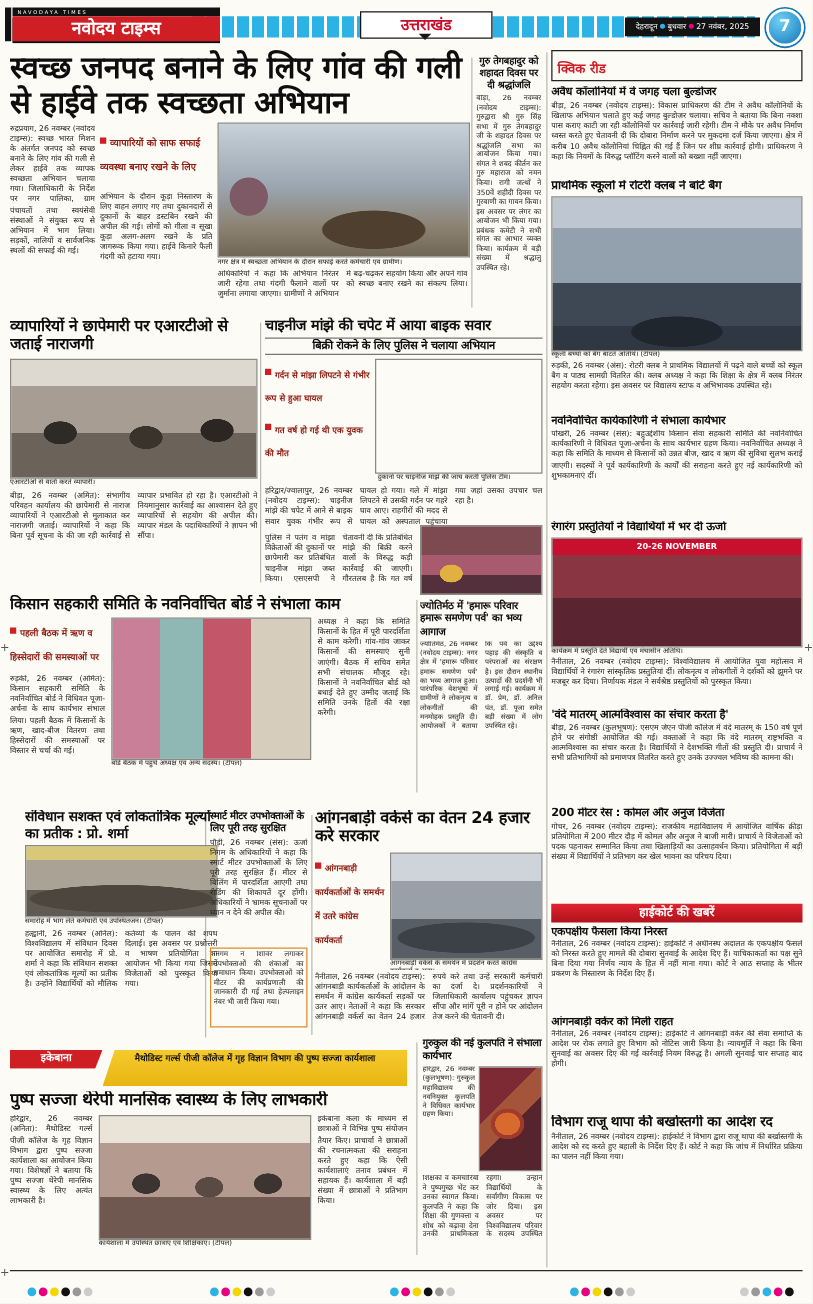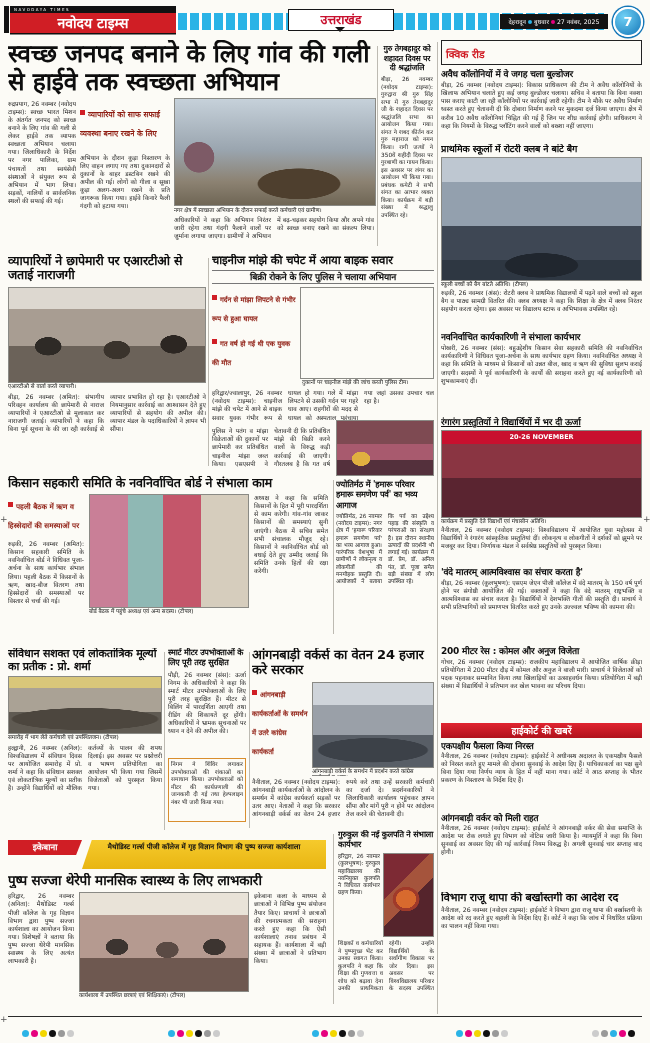--- a/index.html
+++ b/index.html
@@ -94,21 +94,21 @@
       <span class="qrtitle">क्विक रीड</span>
     </div>
     <div class="hl" style="font-size:9px;margin-top:4px;">अवैध कॉलोनियों में वे जगह चला बुल्डोजर</div>
     <div class="t" style="height:60px;margin-top:2px;">बीड़ा, 26 नवम्बर (नवोदय टाइम्स): विकास प्राधिकरण की टीम ने अवैध कॉलोनियों के खिलाफ अभियान चलाते हुए कई जगह बुल्डोजर चलाया। सचिव ने बताया कि बिना नक्शा पास कराए काटी जा रही कॉलोनियों पर कार्रवाई जारी रहेगी। टीम ने मौके पर अवैध निर्माण ध्वस्त करते हुए चेतावनी दी कि दोबारा निर्माण करने पर मुकदमा दर्ज किया जाएगा। क्षेत्र में करीब 10 अवैध कॉलोनियां चिह्नित की गई हैं जिन पर शीघ्र कार्रवाई होगी। प्राधिकरण ने कहा कि नियमों के विरुद्ध प्लॉटिंग करने वालों को बख्शा नहीं जाएगा।</div>
     <div class="hl" style="font-size:9.5px;margin-top:3px;">प्राथमिक स्कूलों में रोटरी क्लब ने बांटे बैग</div>
     <div class="photo ph-kids" style="width:199px;height:122px;margin-top:2px;"></div>
     <div class="cap" style="height:8px;">स्कूली बच्चों को बैग बांटते अतिथि। (टीपल)</div>
     <div class="t" style="height:40px;">रुड़की, 26 नवम्बर (अंस): रोटरी क्लब ने प्राथमिक विद्यालयों में पढ़ने वाले बच्चों को स्कूल बैग व पाठ्य सामग्री वितरित की। क्लब अध्यक्ष ने कहा कि शिक्षा के क्षेत्र में क्लब निरंतर सहयोग करता रहेगा। इस अवसर पर विद्यालय स्टाफ व अभिभावक उपस्थित रहे।</div>
     <div class="hl" style="font-size:9px;margin-top:3px;">नवनिर्वाचित कार्यकारिणी ने संभाला कार्यभार</div>
     <div class="t" style="height:70px;margin-top:2px;">पोखरी, 26 नवम्बर (संस): बहुउद्देशीय किसान सेवा सहकारी समिति की नवनिर्वाचित कार्यकारिणी ने विधिवत पूजा-अर्चना के साथ कार्यभार ग्रहण किया। नवनिर्वाचित अध्यक्ष ने कहा कि समिति के माध्यम से किसानों को उन्नत बीज, खाद व ऋण की सुविधा सुलभ कराई जाएगी। सदस्यों ने पूर्व कार्यकारिणी के कार्यों की सराहना करते हुए नई कार्यकारिणी को शुभकामनाएं दीं।</div>
-    <div class="hl" style="font-size:9px;margin-top:3px;text-decoration:underline;">रंगारंग प्रस्तुतियों ने विद्यार्थियों में भर दी ऊर्जा</div>
+    <div class="hl" style="font-size:9px;margin-top:3px;">रंगारंग प्रस्तुतियों ने विद्यार्थियों में भर दी ऊर्जा</div>
     <div class="photo ph-stage" style="width:199px;height:86px;margin-top:2px;">
       <div class="bnr">20-26 NOVEMBER</div>
     </div>
     <div class="cap" style="height:8px;">कार्यक्रम में प्रस्तुति देते विद्यार्थी एवं मंचासीन अतिथि।</div>
     <div class="t" style="height:38px;">नैनीताल, 26 नवम्बर (नवोदय टाइम्स): विश्वविद्यालय में आयोजित युवा महोत्सव में विद्यार्थियों ने रंगारंग सांस्कृतिक प्रस्तुतियां दीं। लोकनृत्य व लोकगीतों ने दर्शकों को झूमने पर मजबूर कर दिया। निर्णायक मंडल ने सर्वश्रेष्ठ प्रस्तुतियों को पुरस्कृत किया।</div>
     <div class="hl" style="font-size:9px;margin-top:3px;">'वंदे मातरम् आत्मविश्वास का संचार करता है'</div>
     <div class="t" style="height:64px;margin-top:2px;">बीड़ा, 26 नवम्बर (कुलभूषण): एसएम जेएन पीजी कॉलेज में वंदे मातरम् के 150 वर्ष पूर्ण होने पर संगोष्ठी आयोजित की गई। वक्ताओं ने कहा कि वंदे मातरम् राष्ट्रभक्ति व आत्मविश्वास का संचार करता है। विद्यार्थियों ने देशभक्ति गीतों की प्रस्तुति दी। प्राचार्य ने सभी प्रतिभागियों को प्रमाणपत्र वितरित करते हुए उनके उज्ज्वल भविष्य की कामना की।</div>
     <div class="hl" style="font-size:9px;margin-top:3px;">200 मीटर रेस : कोमल और अनुज विजेता</div>
     <div class="t" style="height:62px;margin-top:2px;">गोचर, 26 नवम्बर (नवोदय टाइम्स): राजकीय महाविद्यालय में आयोजित वार्षिक क्रीड़ा प्रतियोगिता में 200 मीटर दौड़ में कोमल और अनुज ने बाजी मारी। प्राचार्य ने विजेताओं को पदक पहनाकर सम्मानित किया तथा खिलाड़ियों का उत्साहवर्धन किया। प्रतियोगिता में बड़ी संख्या में विद्यार्थियों ने प्रतिभाग कर खेल भावना का परिचय दिया।</div>
     <div class="redband" style="margin-top:3px;">हाईकोर्ट की खबरें</div>
@@ -158,21 +158,21 @@
       <div class="t" style="width:74px;height:140px;">अध्यक्ष ने कहा कि समिति किसानों के हित में पूरी पारदर्शिता से काम करेगी। गांव-गांव जाकर किसानों की समस्याएं सुनी जाएंगी। बैठक में सचिव समेत सभी संचालक मौजूद रहे। किसानों ने नवनिर्वाचित बोर्ड को बधाई देते हुए उम्मीद जताई कि समिति उनके हितों की रक्षा करेगी।</div>
     </div>
   </div>
 
   <div class="abs flow" style="left:336px;top:420px;width:98px;">
     <div class="photo ph-event" style="width:96px;height:54px;"></div>
     <div class="hl" style="font-size:8.2px;margin-top:3px;line-height:1.25;">ज्योतिर्मठ में 'हमारू परिवार हमारू समणेण पर्व' का भव्य आगाज</div>
     <div class="t c2" style="font-size:5.6px;height:128px;margin-top:3px;">ज्योतिर्मठ, 26 नवम्बर (नवोदय टाइम्स): नगर क्षेत्र में 'हमारू परिवार हमारू समणेण पर्व' का भव्य आगाज हुआ। पारंपरिक वेशभूषा में ग्रामीणों ने लोकनृत्य व लोकगीतों की मनमोहक प्रस्तुति दी। आयोजकों ने बताया कि पर्व का उद्देश्य पहाड़ की संस्कृति व परंपराओं का संरक्षण है। इस दौरान स्थानीय उत्पादों की प्रदर्शनी भी लगाई गई। कार्यक्रम में डॉ. प्रेम, डॉ. अनिल पंत, डॉ. पूजा समेत बड़ी संख्या में लोग उपस्थित रहे।</div>
   </div>
 
-  <div class="abs flow" style="left:8px;top:648px;width:154px;">
+  <div class="abs flow" style="left:20px;top:648px;width:154px;">
     <div class="hl" style="font-size:11px;">संविधान सशक्त एवं लोकतांत्रिक मूल्यों का प्रतीक : प्रो. शर्मा</div>
     <div class="photo ph-group" style="width:152px;height:56px;margin-top:3px;"></div>
     <div class="cap" style="height:8px;">समारोह में भाग लेते कर्मचारी एवं उपस्थितजन। (टीपल)</div>
     <div class="t c2" style="height:86px;margin-top:2px;">हल्द्वानी, 26 नवम्बर (अनिल): विश्वविद्यालय में संविधान दिवस पर आयोजित समारोह में प्रो. शर्मा ने कहा कि संविधान सशक्त एवं लोकतांत्रिक मूल्यों का प्रतीक है। उन्होंने विद्यार्थियों को मौलिक कर्तव्यों के पालन की शपथ दिलाई। इस अवसर पर प्रश्नोत्तरी व भाषण प्रतियोगिता का आयोजन भी किया गया जिसमें विजेताओं को पुरस्कृत किया गया।</div>
   </div>
 
   <div class="abs flow" style="left:168px;top:648px;width:78px;">
     <div class="hl" style="font-size:8px;text-align:left;line-height:1.25;">स्मार्ट मीटर उपभोक्ताओं के लिए पूरी तरह सुरक्षित</div>
     <div class="t" style="height:84px;margin-top:3px;">पौड़ी, 26 नवम्बर (संस): ऊर्जा निगम के अधिकारियों ने कहा कि स्मार्ट मीटर उपभोक्ताओं के लिए पूरी तरह सुरक्षित हैं। मीटर से बिलिंग में पारदर्शिता आएगी तथा रीडिंग की शिकायतें दूर होंगी। अधिकारियों ने भ्रामक सूचनाओं पर ध्यान न देने की अपील की।</div>
     <div class="aside-box" style="margin-top:3px;">

